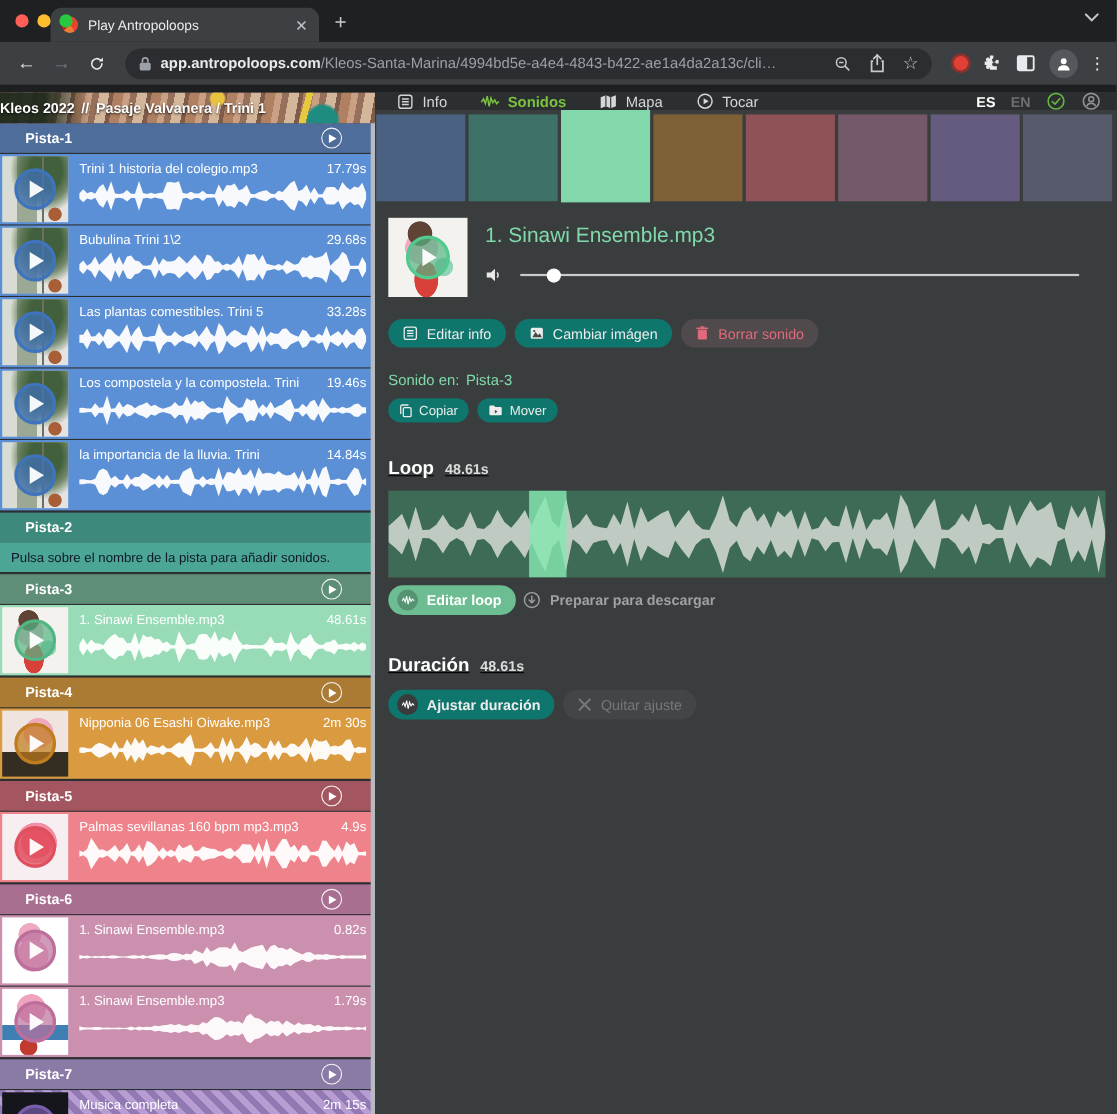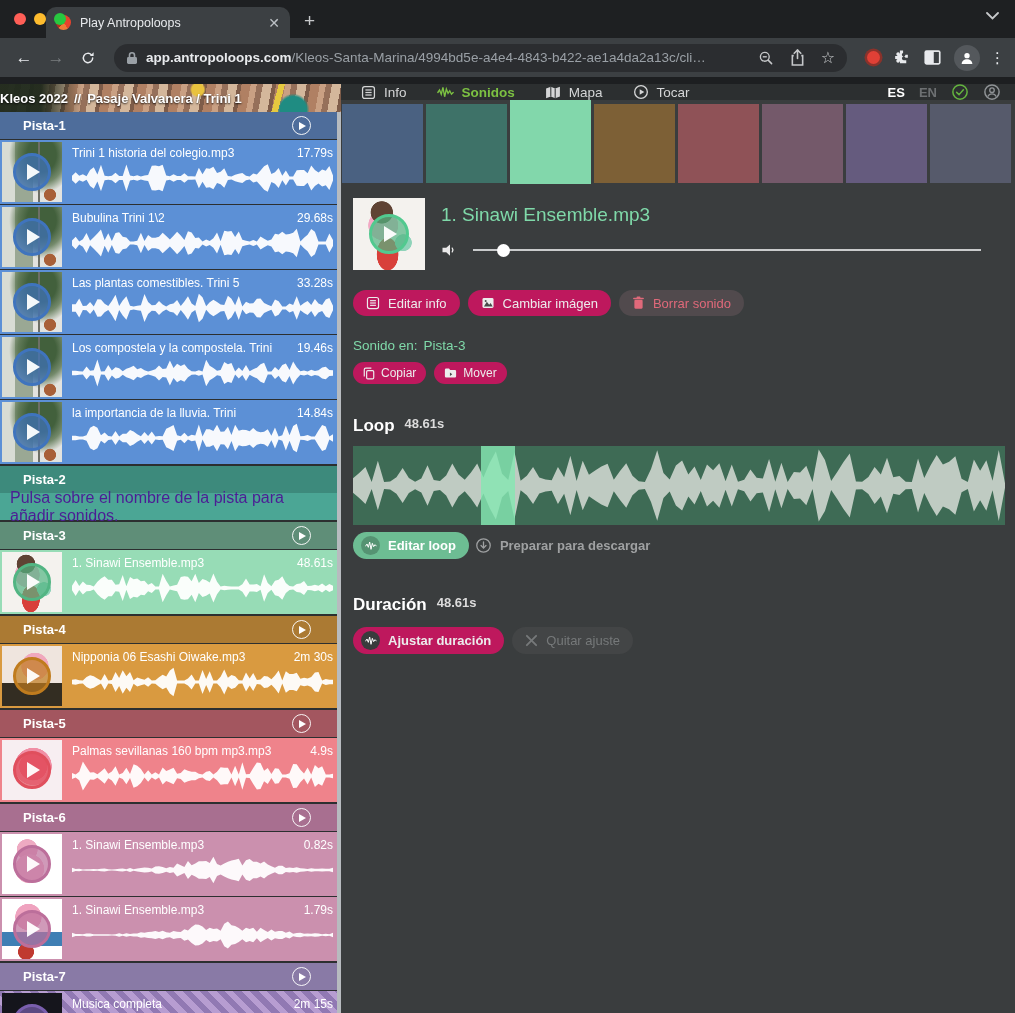--- a/index.html
+++ b/index.html
@@ -57,21 +57,21 @@
   
   .tsection{margin-bottom:2px;}
   .t-head{height:27px;display:flex;align-items:center;padding:0 23px;}
   .t-name{color:#fff;font-size:13px;font-weight:700;flex:1;}
   .hplay{width:19px;height:19px;border-radius:50%;border:1.6px solid rgba(255,255,255,.92);
     display:flex;align-items:center;justify-content:center;margin-right:7px;}
   .hplay i{display:block;width:0;height:0;border-left:7px solid #fff;
     border-top:4.5px solid transparent;border-bottom:4.5px solid transparent;margin-left:2px;}
   .clip{height:64px;display:flex;margin-top:1px;}
   .tnote{height:27px;display:flex;align-items:center;padding:0 10px;
-    color:#4c1d95;font-size:16px;}
+    color:#0f172a;font-size:12px;}
   .thumb{width:60px;height:60px;flex:0 0 60px;margin:2px 8px 2px 2px;position:relative;background:#eee;}
   .pov{position:absolute;left:50%;top:50%;transform:translate(-50%,-50%);
     width:38px;height:38px;border-radius:50%;border:3px solid;
     display:flex;align-items:center;justify-content:center;}
   .pov i{display:block;width:0;height:0;border-left:13px solid rgba(255,255,255,.95);
     border-top:8px solid transparent;border-bottom:8px solid transparent;margin-left:3px;}
   .cbody{flex:1;min-width:0;padding:6px 8px 0 2px;display:flex;flex-direction:column;}
   .cline{display:flex;align-items:baseline;color:#fff;font-size:12px;}
   .ctitle{flex:1;white-space:nowrap;overflow:hidden;}
   .cdur{margin-left:8px;}
@@ -128,35 +128,35 @@
   .bigthumb .pov{width:40px;height:40px;}
   .scol{flex:1;min-width:0;padding-left:16px;}
   .stitle{font-size:19px;color:#7fd9a9;margin-top:6px;white-space:nowrap;overflow:hidden;}
   .volrow{display:flex;align-items:center;margin-top:16px;}
   .voltrack{flex:1;height:14px;position:relative;margin:0 24px 0 14px;}
   .voltrack .line{position:absolute;left:0;right:0;top:6px;height:1.5px;background:#c9cbcc;}
   .volthumb{position:absolute;top:0.5px;width:13px;height:13px;border-radius:50%;background:#fff;}
 
   .btnrow{display:flex;gap:8px;margin-top:20px;align-items:center;}
   .pill{display:inline-flex;align-items:center;gap:8px;height:26px;padding:0 13px;
-    border-radius:13px;background:#be185d;color:#ececec;font-size:13px;white-space:nowrap;}
+    border-radius:13px;background:#0f766e;color:#ececec;font-size:13px;white-space:nowrap;}
   .pill.red{background:#514a4d;color:#e0697a;}
   .pill.small{height:22px;border-radius:11px;font-size:12px;padding:0 10px;gap:6px;}
   .pill.mint{background:#6dbd93;color:#fff;height:27px;border-radius:14px;}
   .pill.ghost{background:transparent;color:#9fa1a2;padding:0 6px;}
   .pill.dim{background:#434546;color:#76797a;}
   .pill.bold{font-weight:700;}
   .iconcircle{width:19px;height:19px;border-radius:50%;background:rgba(0,0,0,.22);
     display:flex;align-items:center;justify-content:center;margin-left:-5px;}
 
   .sonido-en{margin-top:22px;font-size:13.5px;color:#7fd9a9;}
   .sonido-en b{font-weight:400;margin-left:6px;}
   .cpmvrow{display:flex;gap:8px;margin-top:9px;}
 
-  .sect{display:flex;align-items:flex-start;gap:10px;margin-top:32px;}
+  .sect{display:flex;align-items:center;gap:10px;margin-top:32px;text-decoration:underline;}
   .sect h2{margin:0;font-size:17px;color:#fff;font-weight:700;}
   .sect .val{font-size:13px;color:#dcdcdc;font-weight:700;}
 
   .wavebox{margin-top:10px;height:79px;position:relative;background:#3e6b55;overflow:hidden;}
   .wavebox svg{position:absolute;inset:0;width:100%;height:100%;}
   .loopsel{position:absolute;top:0;bottom:0;background:rgba(133,231,178,.82);}
   .looprow{display:flex;align-items:center;margin-top:7px;font-weight:bold;}
   .durrow{display:flex;align-items:center;gap:8px;margin-top:12px;}
 </style>
 </head>

